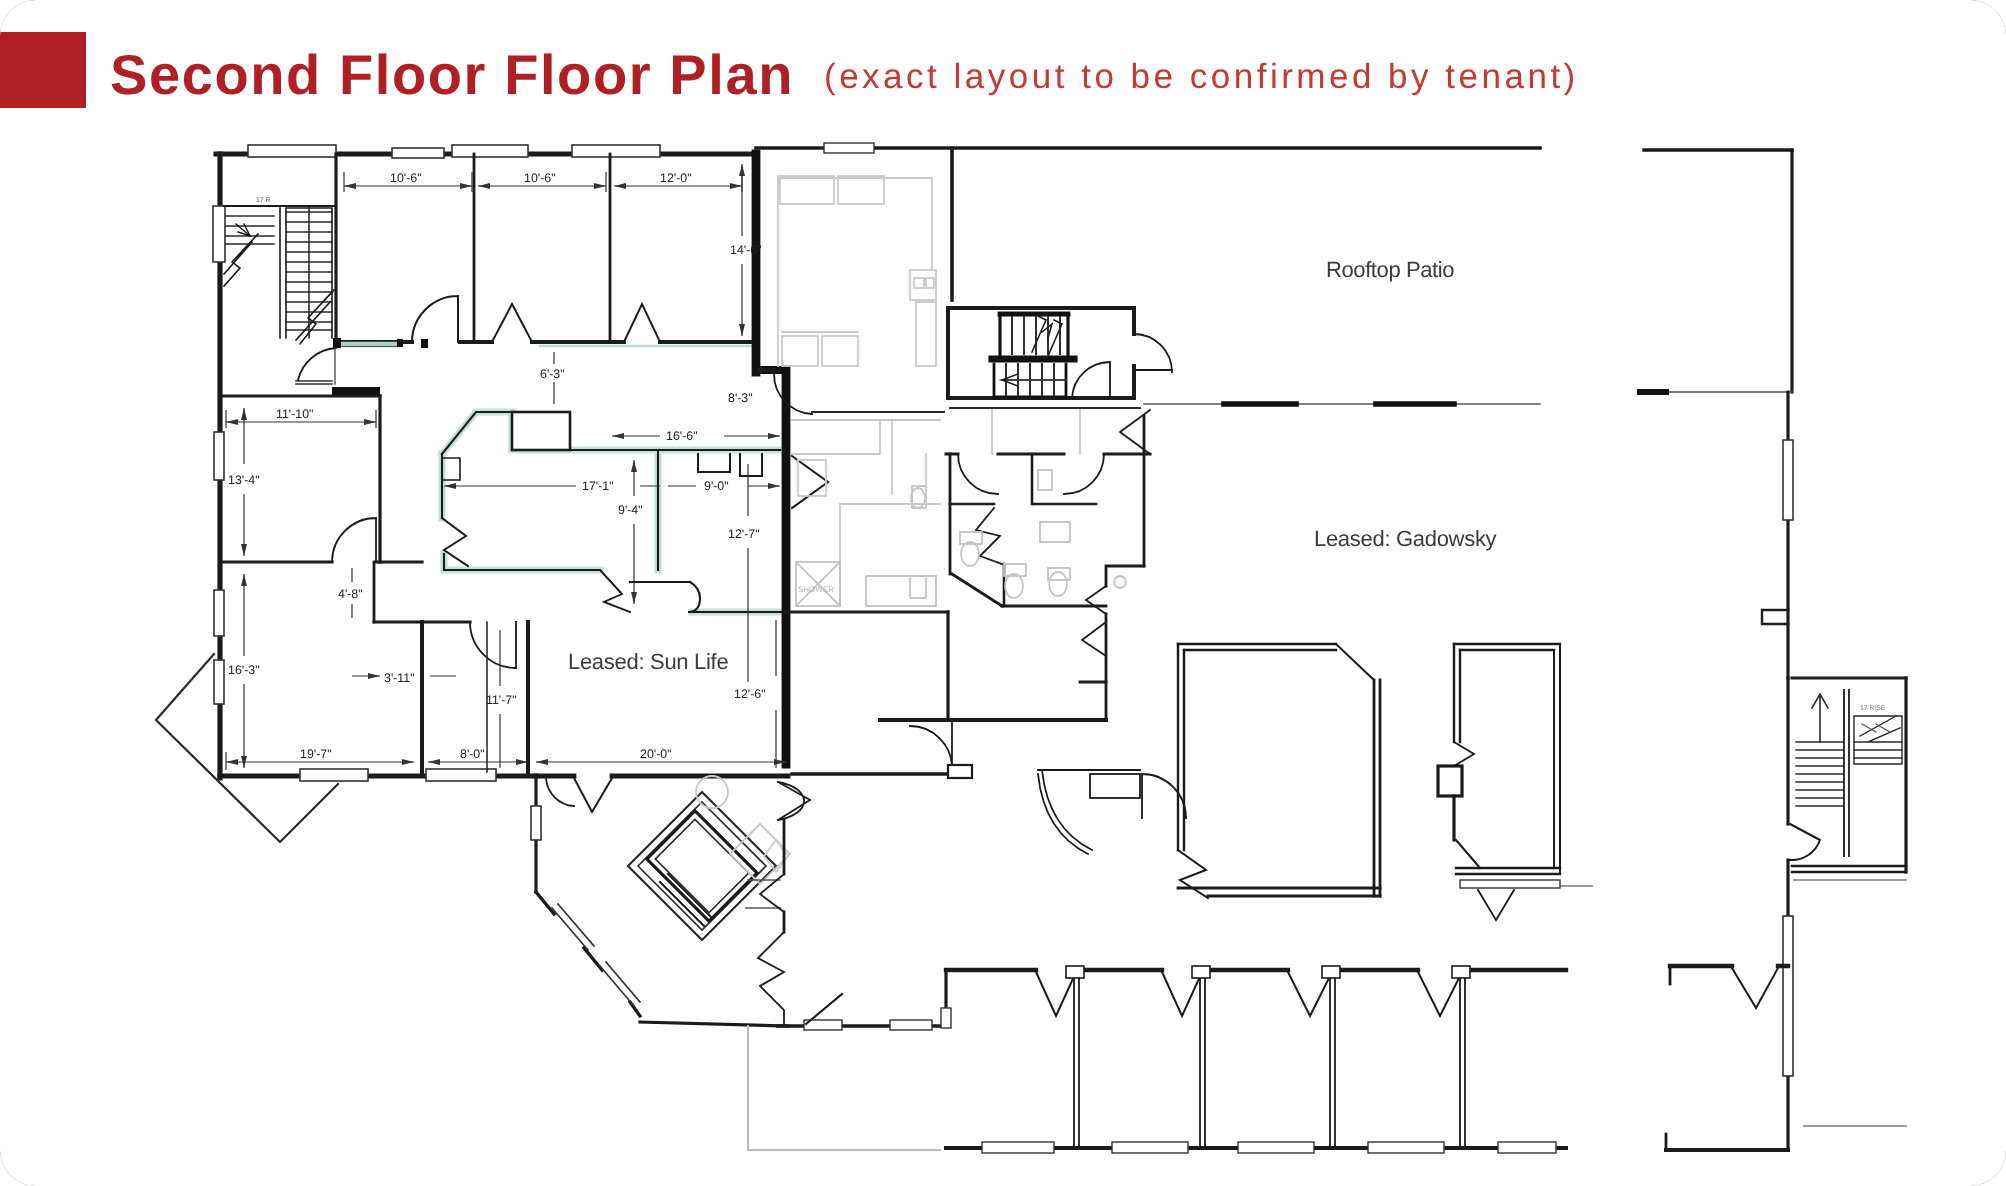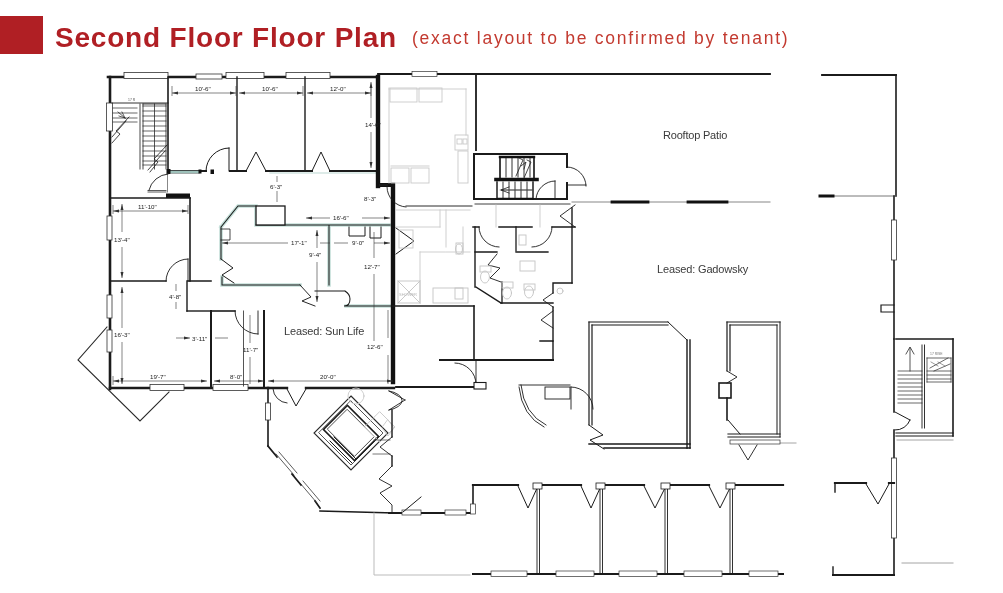--- a/index.html
+++ b/index.html
@@ -1,17 +1,17 @@
 <!DOCTYPE html>
 <html><head>
 <meta charset="utf-8">
 <style>
 html,body{margin:0;padding:0;background:#fff;}
 #page{position:relative;width:1003px;height:593px;background:#737373;overflow:hidden;
-font-family:"Liberation Sans", sans-serif;}
+font-family:"Liberation Sans", sans-serif;border-radius:18px;}
 </style>
 </head>
 <body>
 <div id="page">
 <svg width="1003" height="593" viewBox="0 0 1003 593">
 
 <rect x="0" y="0" width="1003" height="593" fill="#ffffff"></rect>
 
 <rect x="0" y="16" width="43" height="38" fill="#b01f24"></rect>
 

